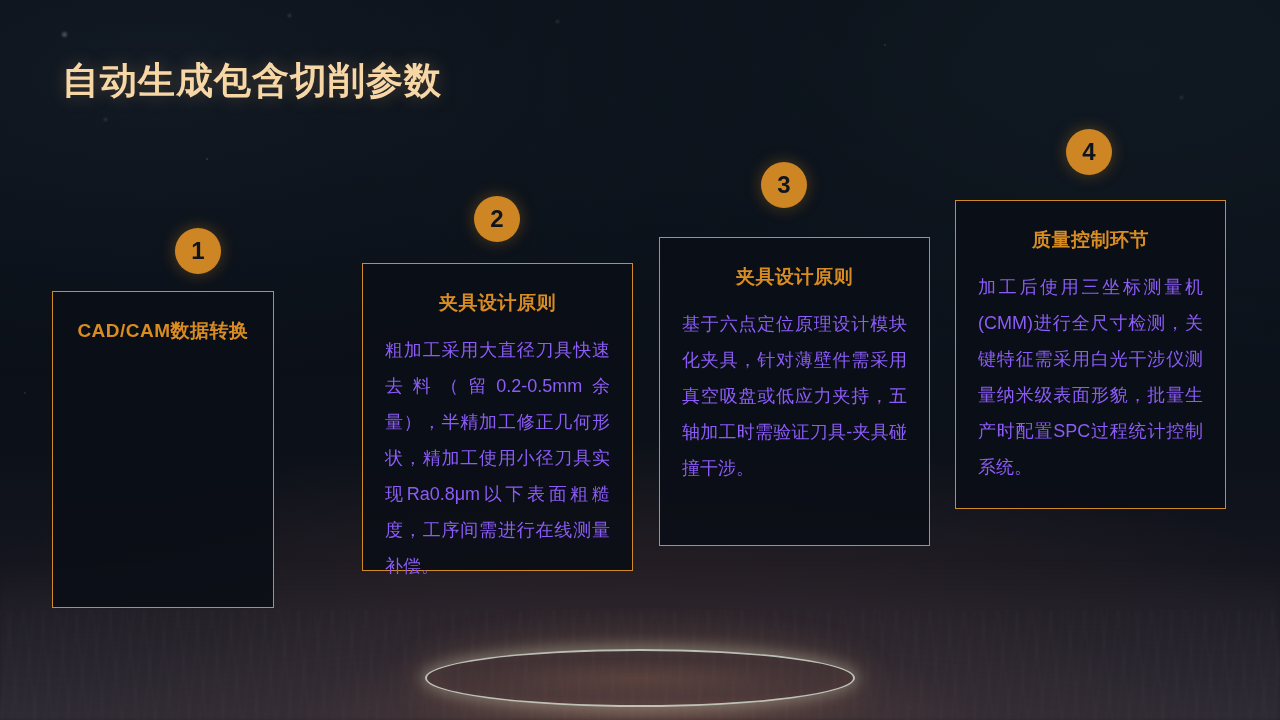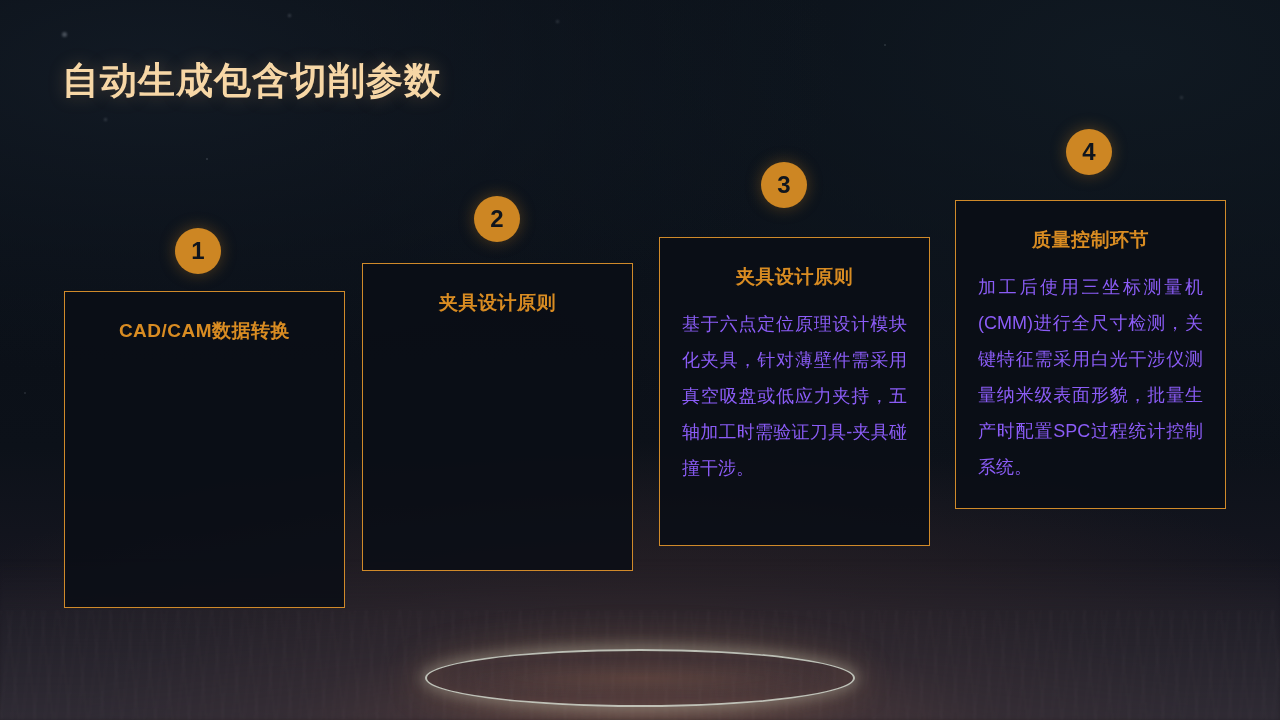--- a/index.html
+++ b/index.html
@@ -88,21 +88,21 @@
     font-size:19px; font-weight:bold; letter-spacing:.5px;
     margin-bottom:16px;
   }
   .card-body {
     color:#8b5cf6; font-size:18px; line-height:2.0;
     text-align:justify; text-justify:inter-ideograph;
   }
 
   
   #step1 .badge { left:175px; top:228px; }
-  #step1 .card  { left:64px;  top:291px; width:281px; height:317px; }
+  #step1 .card  { left:52px;  top:291px; width:222px; height:317px; }
 
   #step2 .badge { left:474px; top:196px; }
   #step2 .card  { left:362px; top:263px; width:271px; height:308px; }
 
   #step3 .badge { left:761px; top:162px; }
   #step3 .card  { left:659px; top:237px; width:271px; height:309px; }
 
   #step4 .badge { left:1066px; top:129px; }
   #step4 .card  { left:955px; top:200px; width:271px; height:309px; }
 </style>
@@ -132,20 +132,21 @@
   <div class="badge">1</div>
   <div class="card">
     <div class="card-title">CAD/CAM数据转换</div>
   </div>
 </div>
 
 <div class="step" id="step2">
   <div class="badge">2</div>
   <div class="card">
     <div class="card-title">夹具设计原则</div>
+    <div class="card-body">粗加工采用大直径刀具快速去料（留0.2-0.5mm余量），半精加工修正几何形状，精加工使用小径刀具实现Ra0.8μm以下表面粗糙度，工序间需进行在线测量补偿。</div>
   </div>
 </div>
 
 <div class="step" id="step3">
   <div class="badge">3</div>
   <div class="card">
     <div class="card-title">夹具设计原则</div>
     <div class="card-body">基于六点定位原理设计模块化夹具，针对薄壁件需采用真空吸盘或低应力夹持，五轴加工时需验证刀具-夹具碰撞干涉。</div>
   </div>
 </div>

